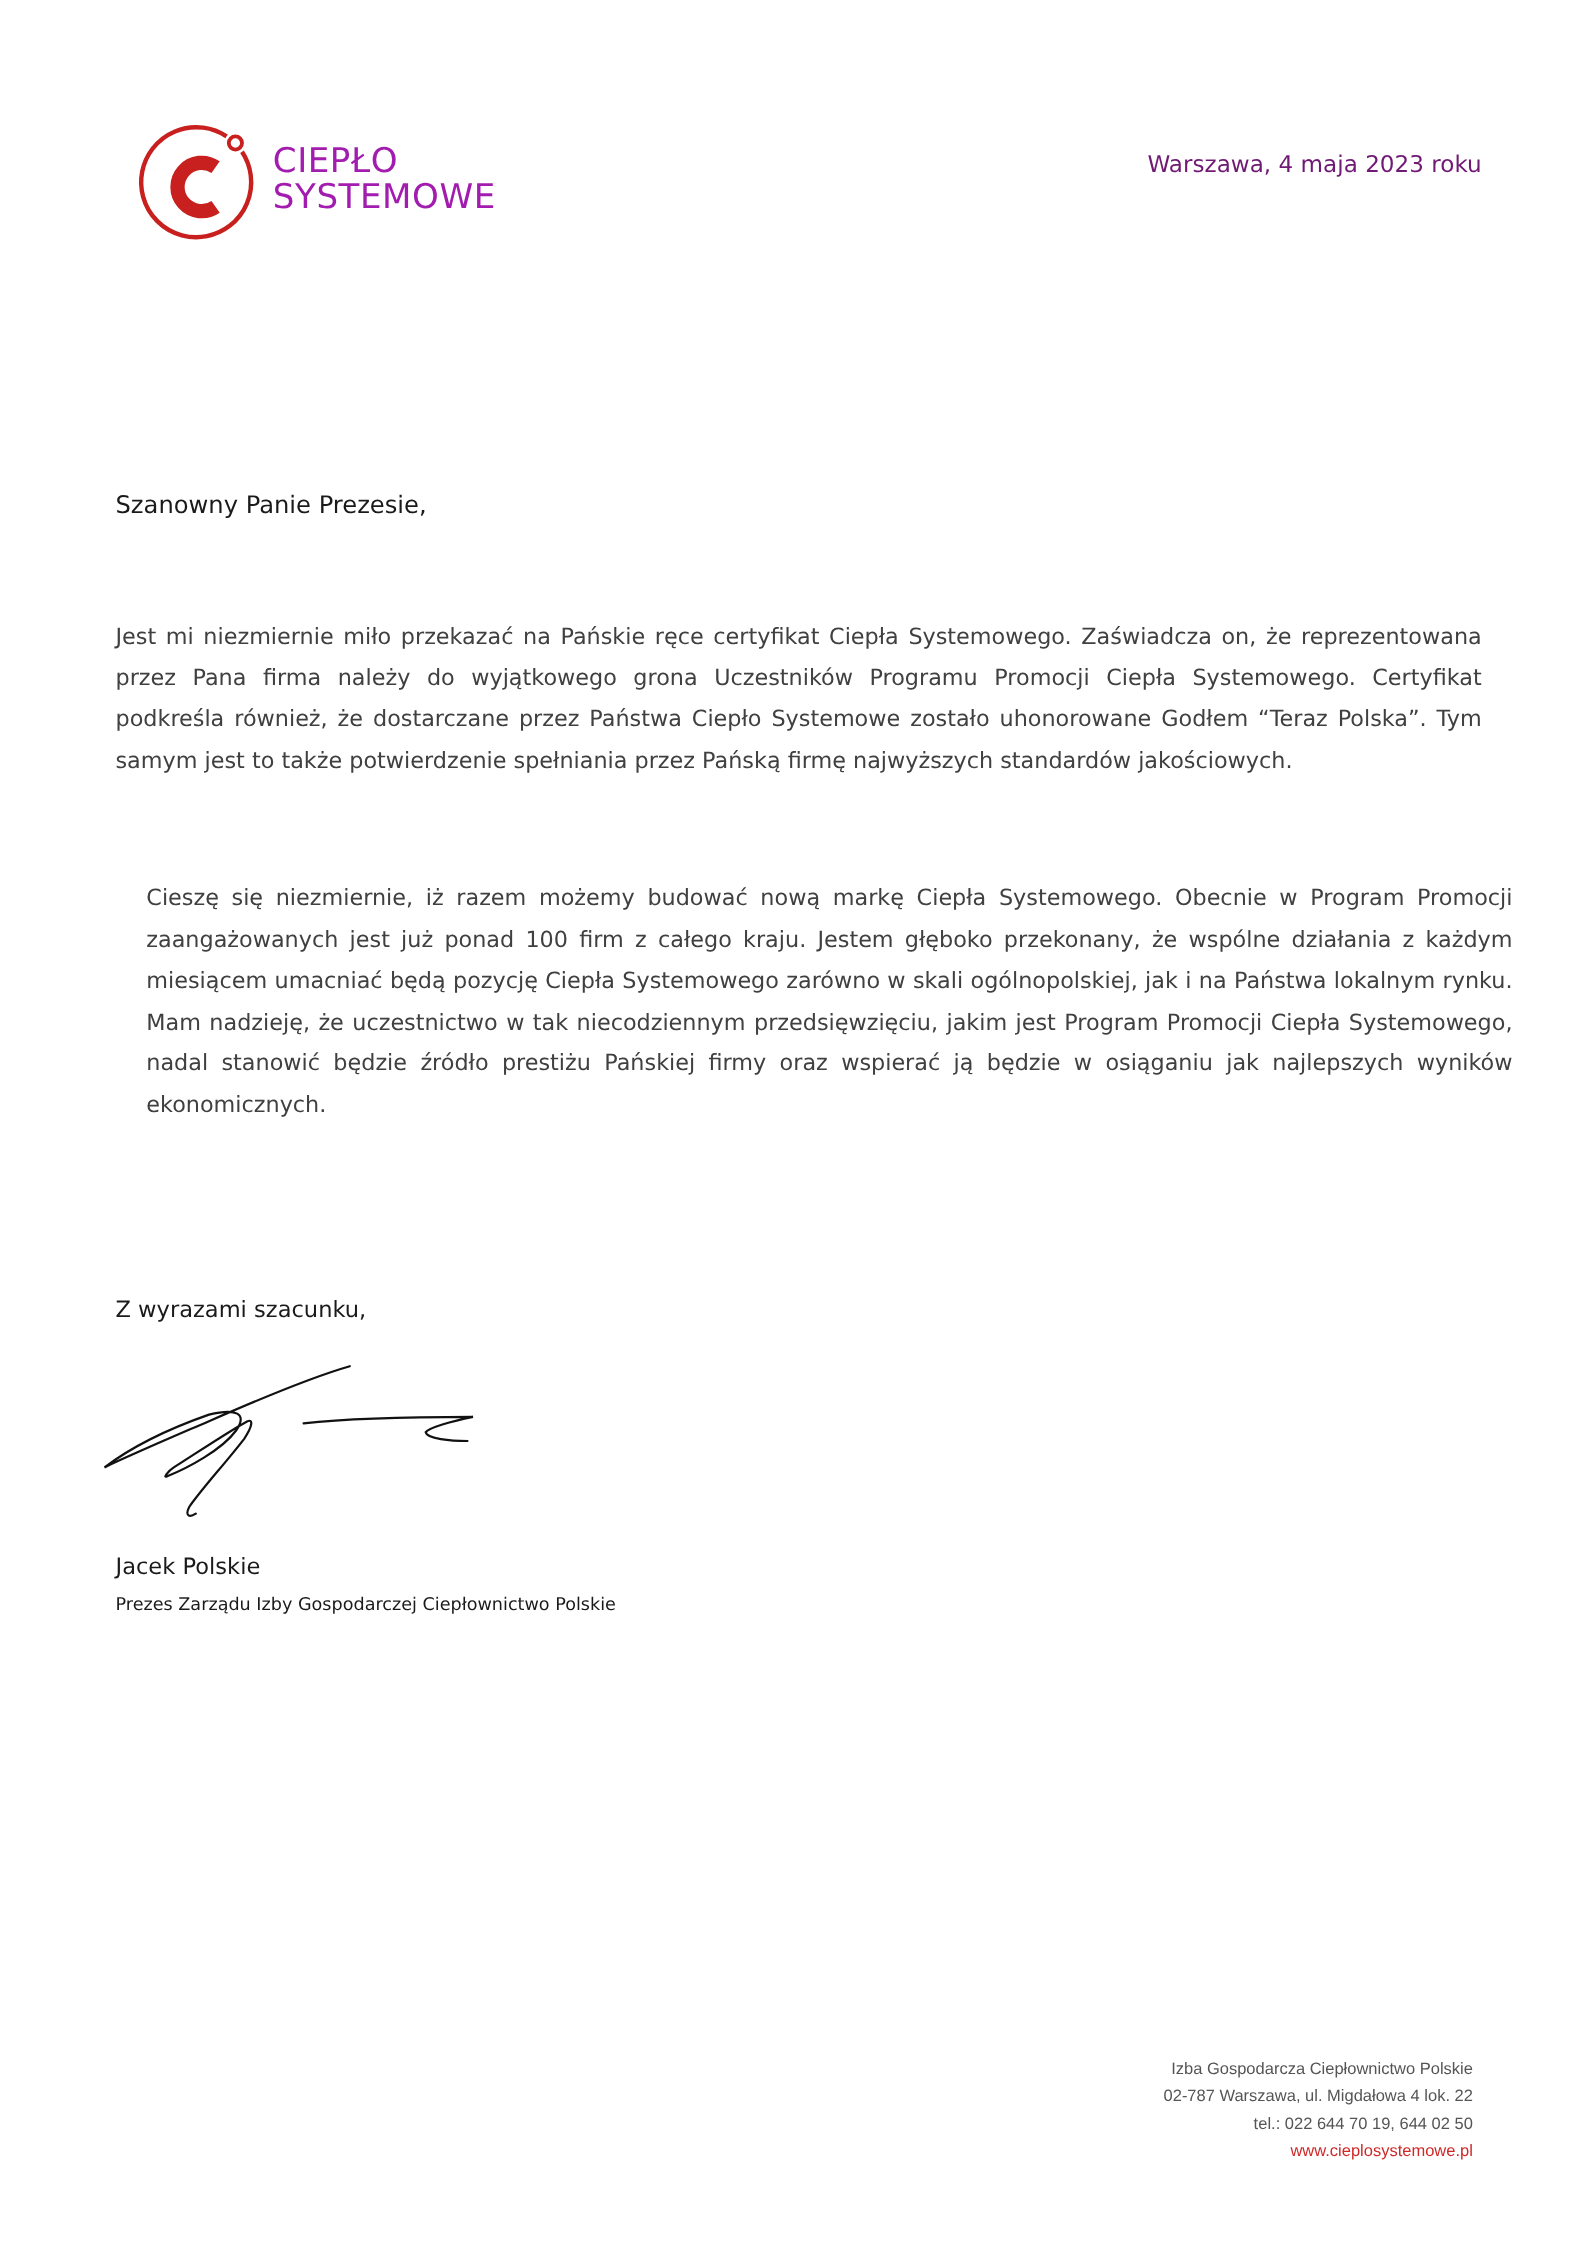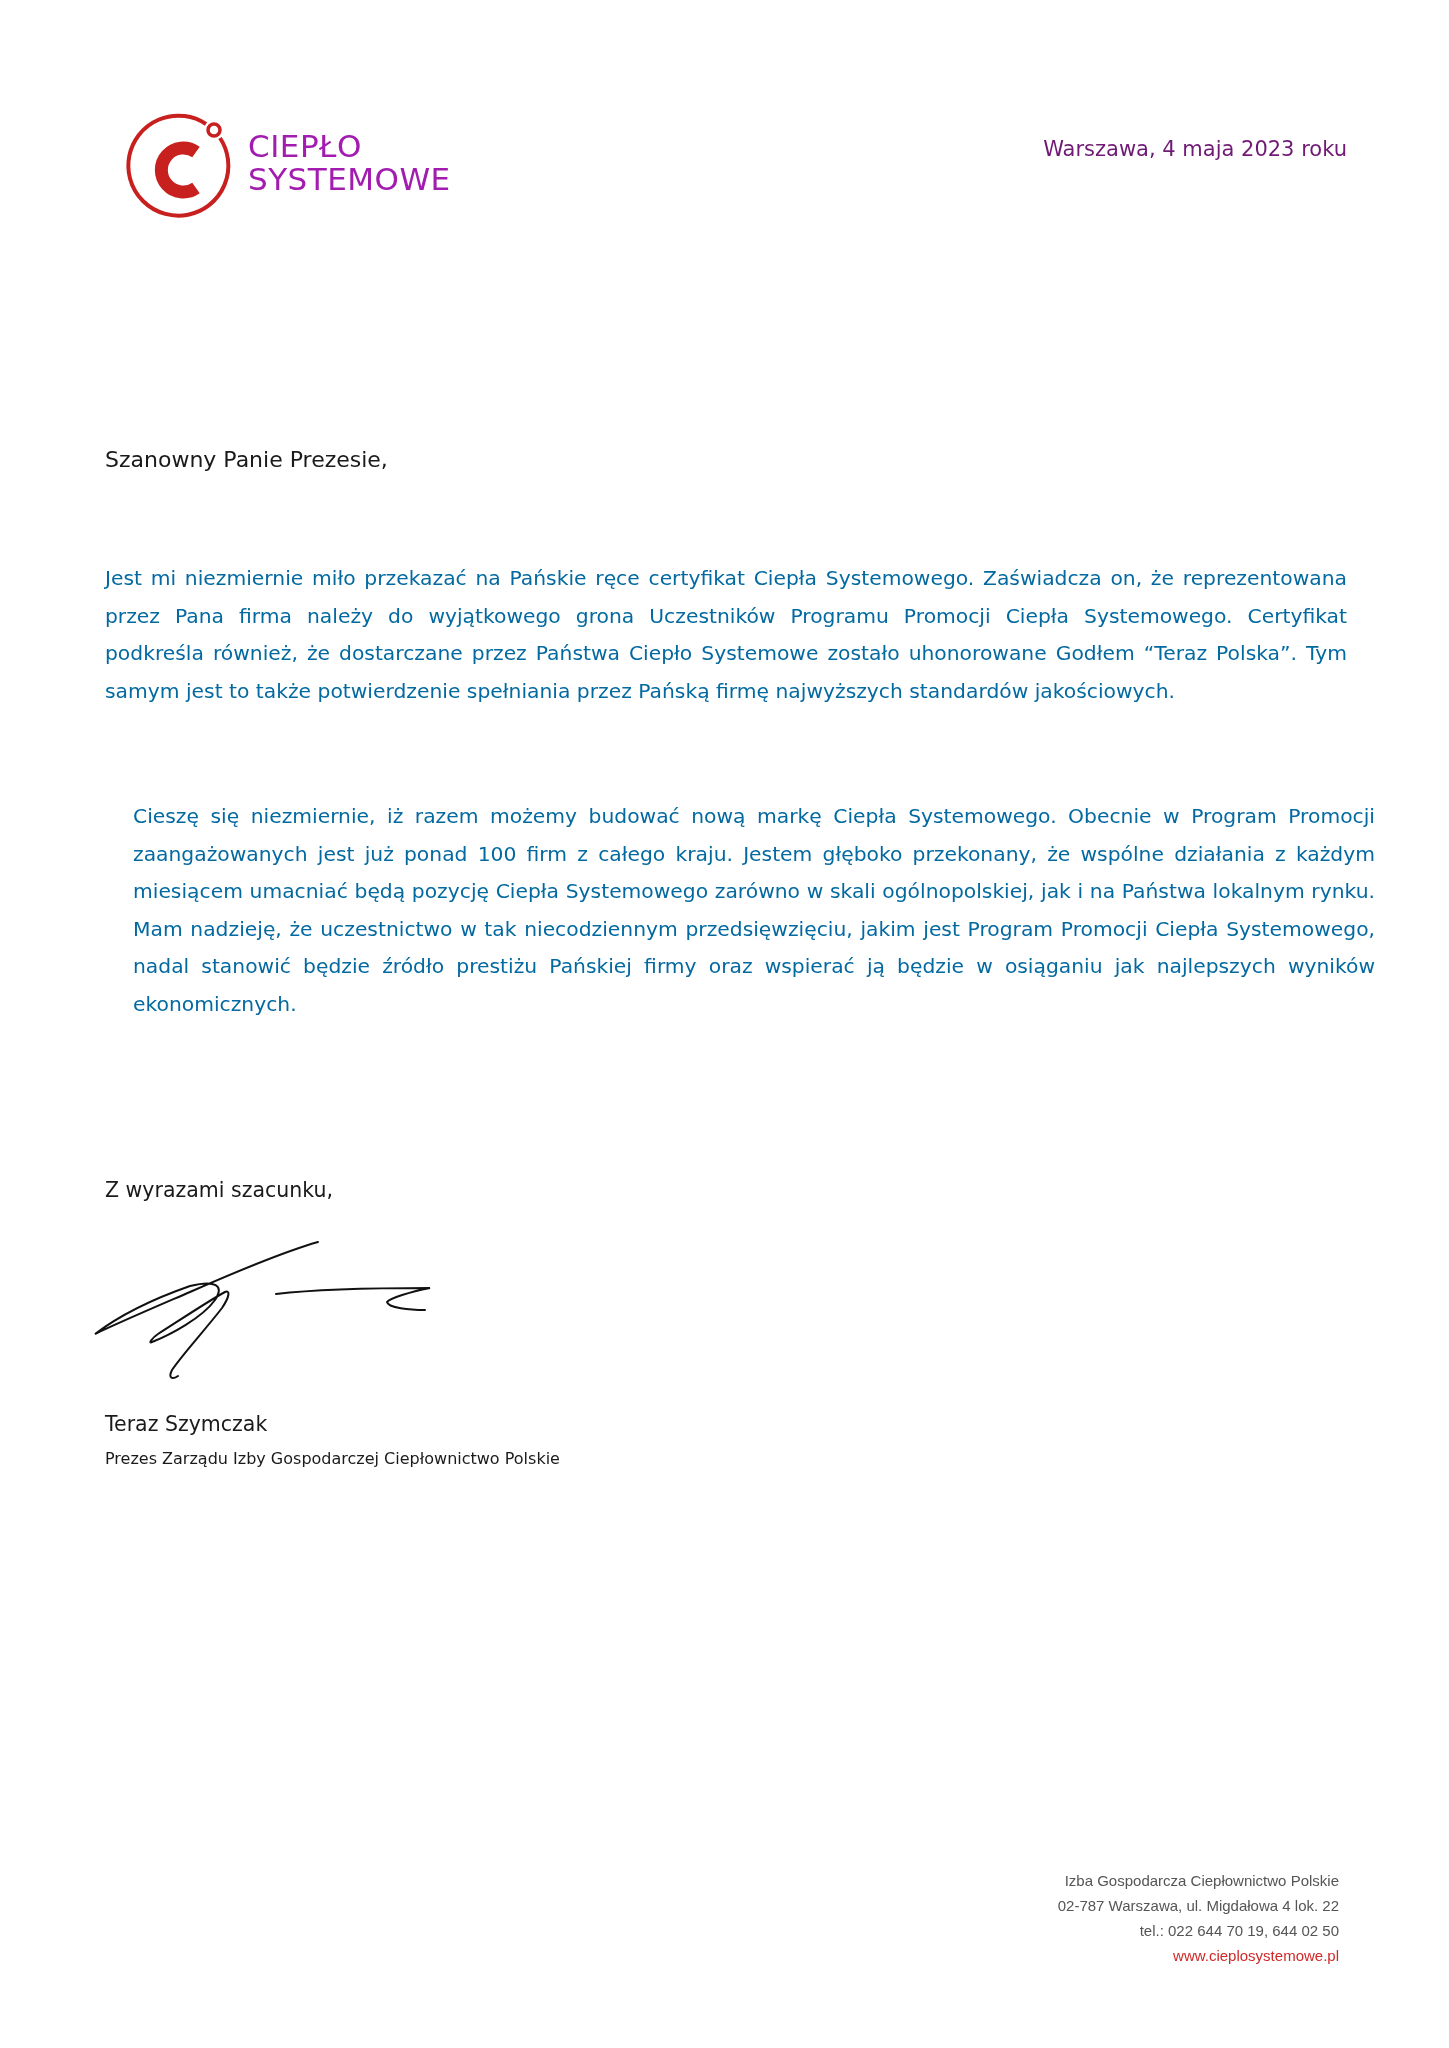--- a/index.html
+++ b/index.html
@@ -13,21 +13,21 @@
     position: absolute; left: 130px; top: 22px; color: #a21caf;
     font-family: "DejaVu Sans", sans-serif; font-size: 31px; line-height: 33px;
     letter-spacing: 0.5px; font-weight: normal;
   }
   .date {
     position: absolute; right: 102px; top: 137px; font-size: 21px; color: #701a75;
   }
   .greeting { position: absolute; left: 105px; top: 447px; font-size: 22px; }
   .body-text {
     position: absolute; left: 105px; width: 1242px; font-size: 20.3px;
-    line-height: 37.6px; text-align: justify; color: #0369a1;
+    line-height: 37.6px; text-align: justify; color: #404040;
   }
   .para1 { top: 560px; }
   .para2 { top: 798px; margin-left: 28px; }
   .closing { position: absolute; left: 105px; top: 1178px; font-size: 20.5px; }
   .signature { position: absolute; left: 90px; top: 1230px; width: 420px; height: 170px; }
   .signer-name { position: absolute; left: 105px; top: 1412px; font-size: 20.5px; }
   .signer-title { position: absolute; left: 105px; top: 1449px; font-size: 16px; }
   .footer {
     position: absolute; right: 110px; top: 1868px; text-align: right;
     font-family: "Liberation Sans", sans-serif; font-size: 15px; line-height: 25px; color: #555;
@@ -58,21 +58,21 @@
 
 <div class="closing">Z wyrazami szacunku,</div>
 
 <div class="signature">
   <svg width="420" height="170" viewBox="0 0 420 170" fill="none" stroke="#111" stroke-width="2" stroke-linecap="round">
     <path d="M 228 12 C 200 20 150 40 100 62 C 70 75 30 92 5 104 C 30 85 60 70 100 56 C 125 50 135 55 125 70 C 112 88 80 105 62 112 C 58 114 62 108 68 104 C 90 90 120 70 135 62 C 140 60 140 66 132 78 C 115 100 92 125 82 140 C 78 148 82 150 88 146"></path>
     <path d="M 186 64 C 220 60 270 58 340 58 C 320 62 300 68 297 72 C 298 78 320 80 335 80"></path>
   </svg>
 </div>
 
-<div class="signer-name">Teraz Szymczak</div>
+<div class="signer-name">Jacek Polskie</div>
 <div class="signer-title">Prezes Zarządu Izby Gospodarczej Ciepłownictwo Polskie</div>
 
 <div class="footer">
   <div>Izba Gospodarcza Ciepłownictwo Polskie</div>
   <div>02-787 Warszawa, ul. Migdałowa 4 lok. 22</div>
   <div>tel.: 022 644 70 19, 644 02 50</div>
   <div class="web">www.cieplosystemowe.pl</div>
 </div>
 
 </body></html>

